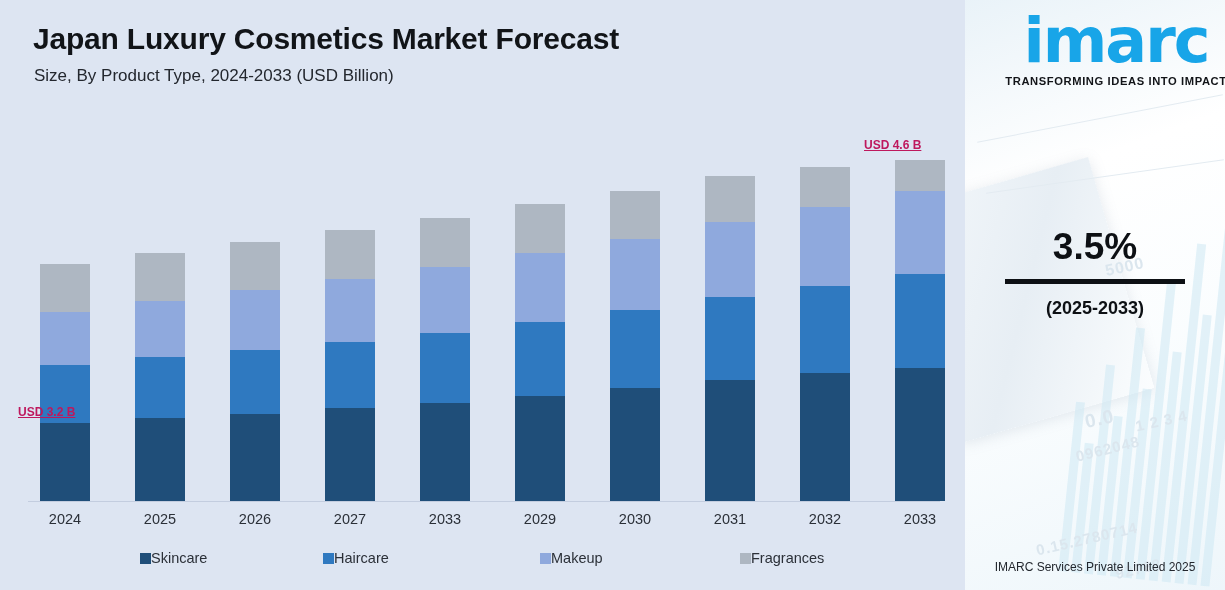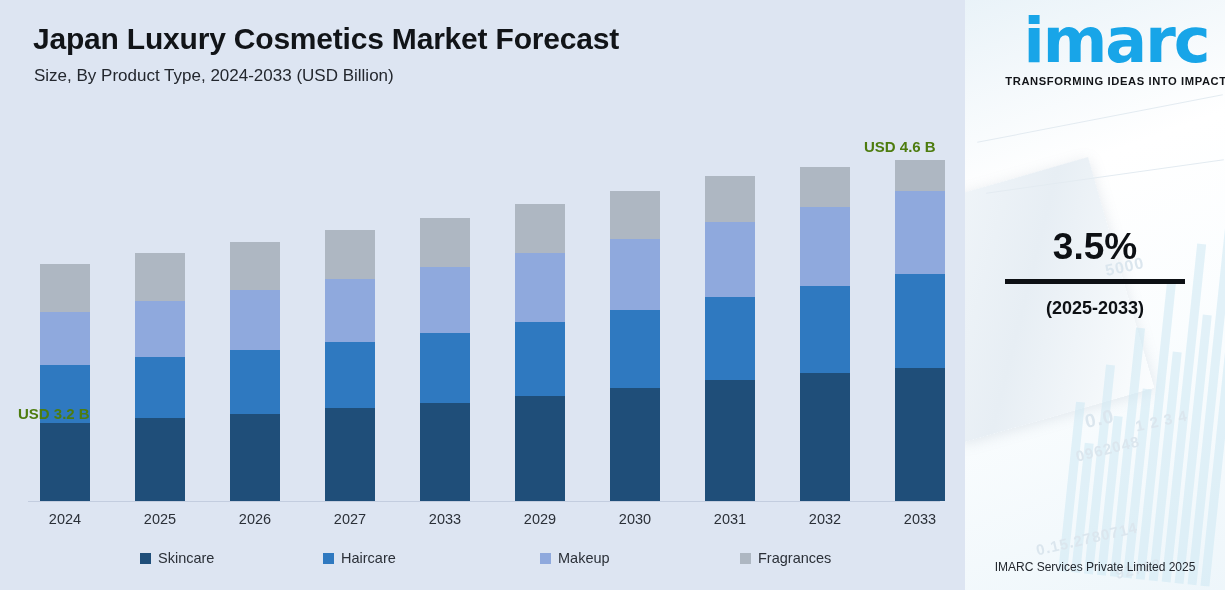--- a/index.html
+++ b/index.html
@@ -34,37 +34,38 @@
     position:absolute; left:28px; top:501px; width:912px; height:1px;
     background:#c3cddf;
   }
 
   .bar {
     position:absolute; bottom:89px; width:50px;
   }
   .seg { width:100%; display:block; }
 
   .endlabel {
-    position:absolute; font-size:15px; font-weight:bold; color:#4d7c0f;
+    position:absolute; font-size:12px; font-weight:bold; color:#be185d;
     white-space:nowrap;
+    text-decoration:underline;
   }
   #lbl-start { left:18px; top:405px; }
   #lbl-end   { left:864px; top:138px; }
 
   .xtick {
     position:absolute; top:511px; width:50px; text-align:center;
     font-size:14.5px; color:#2b3038;
   }
 
   
   .legend {
     position:absolute; left:110px; top:550px; width:800px; height:22px;
   }
   .legend-item {
-    position:absolute; display:flex; align-items:center; gap:7px;
+    position:absolute; display:flex; align-items:center; 
     font-size:14.5px; color:#2b3038; white-space:nowrap;
   }
   .swatch { width:11px; height:11px; display:inline-block; }
 
   
   .brand-panel {
     position:absolute; left:965px; top:0; width:260px; height:590px;
     background:#ffffff;
     overflow:hidden;
   }

